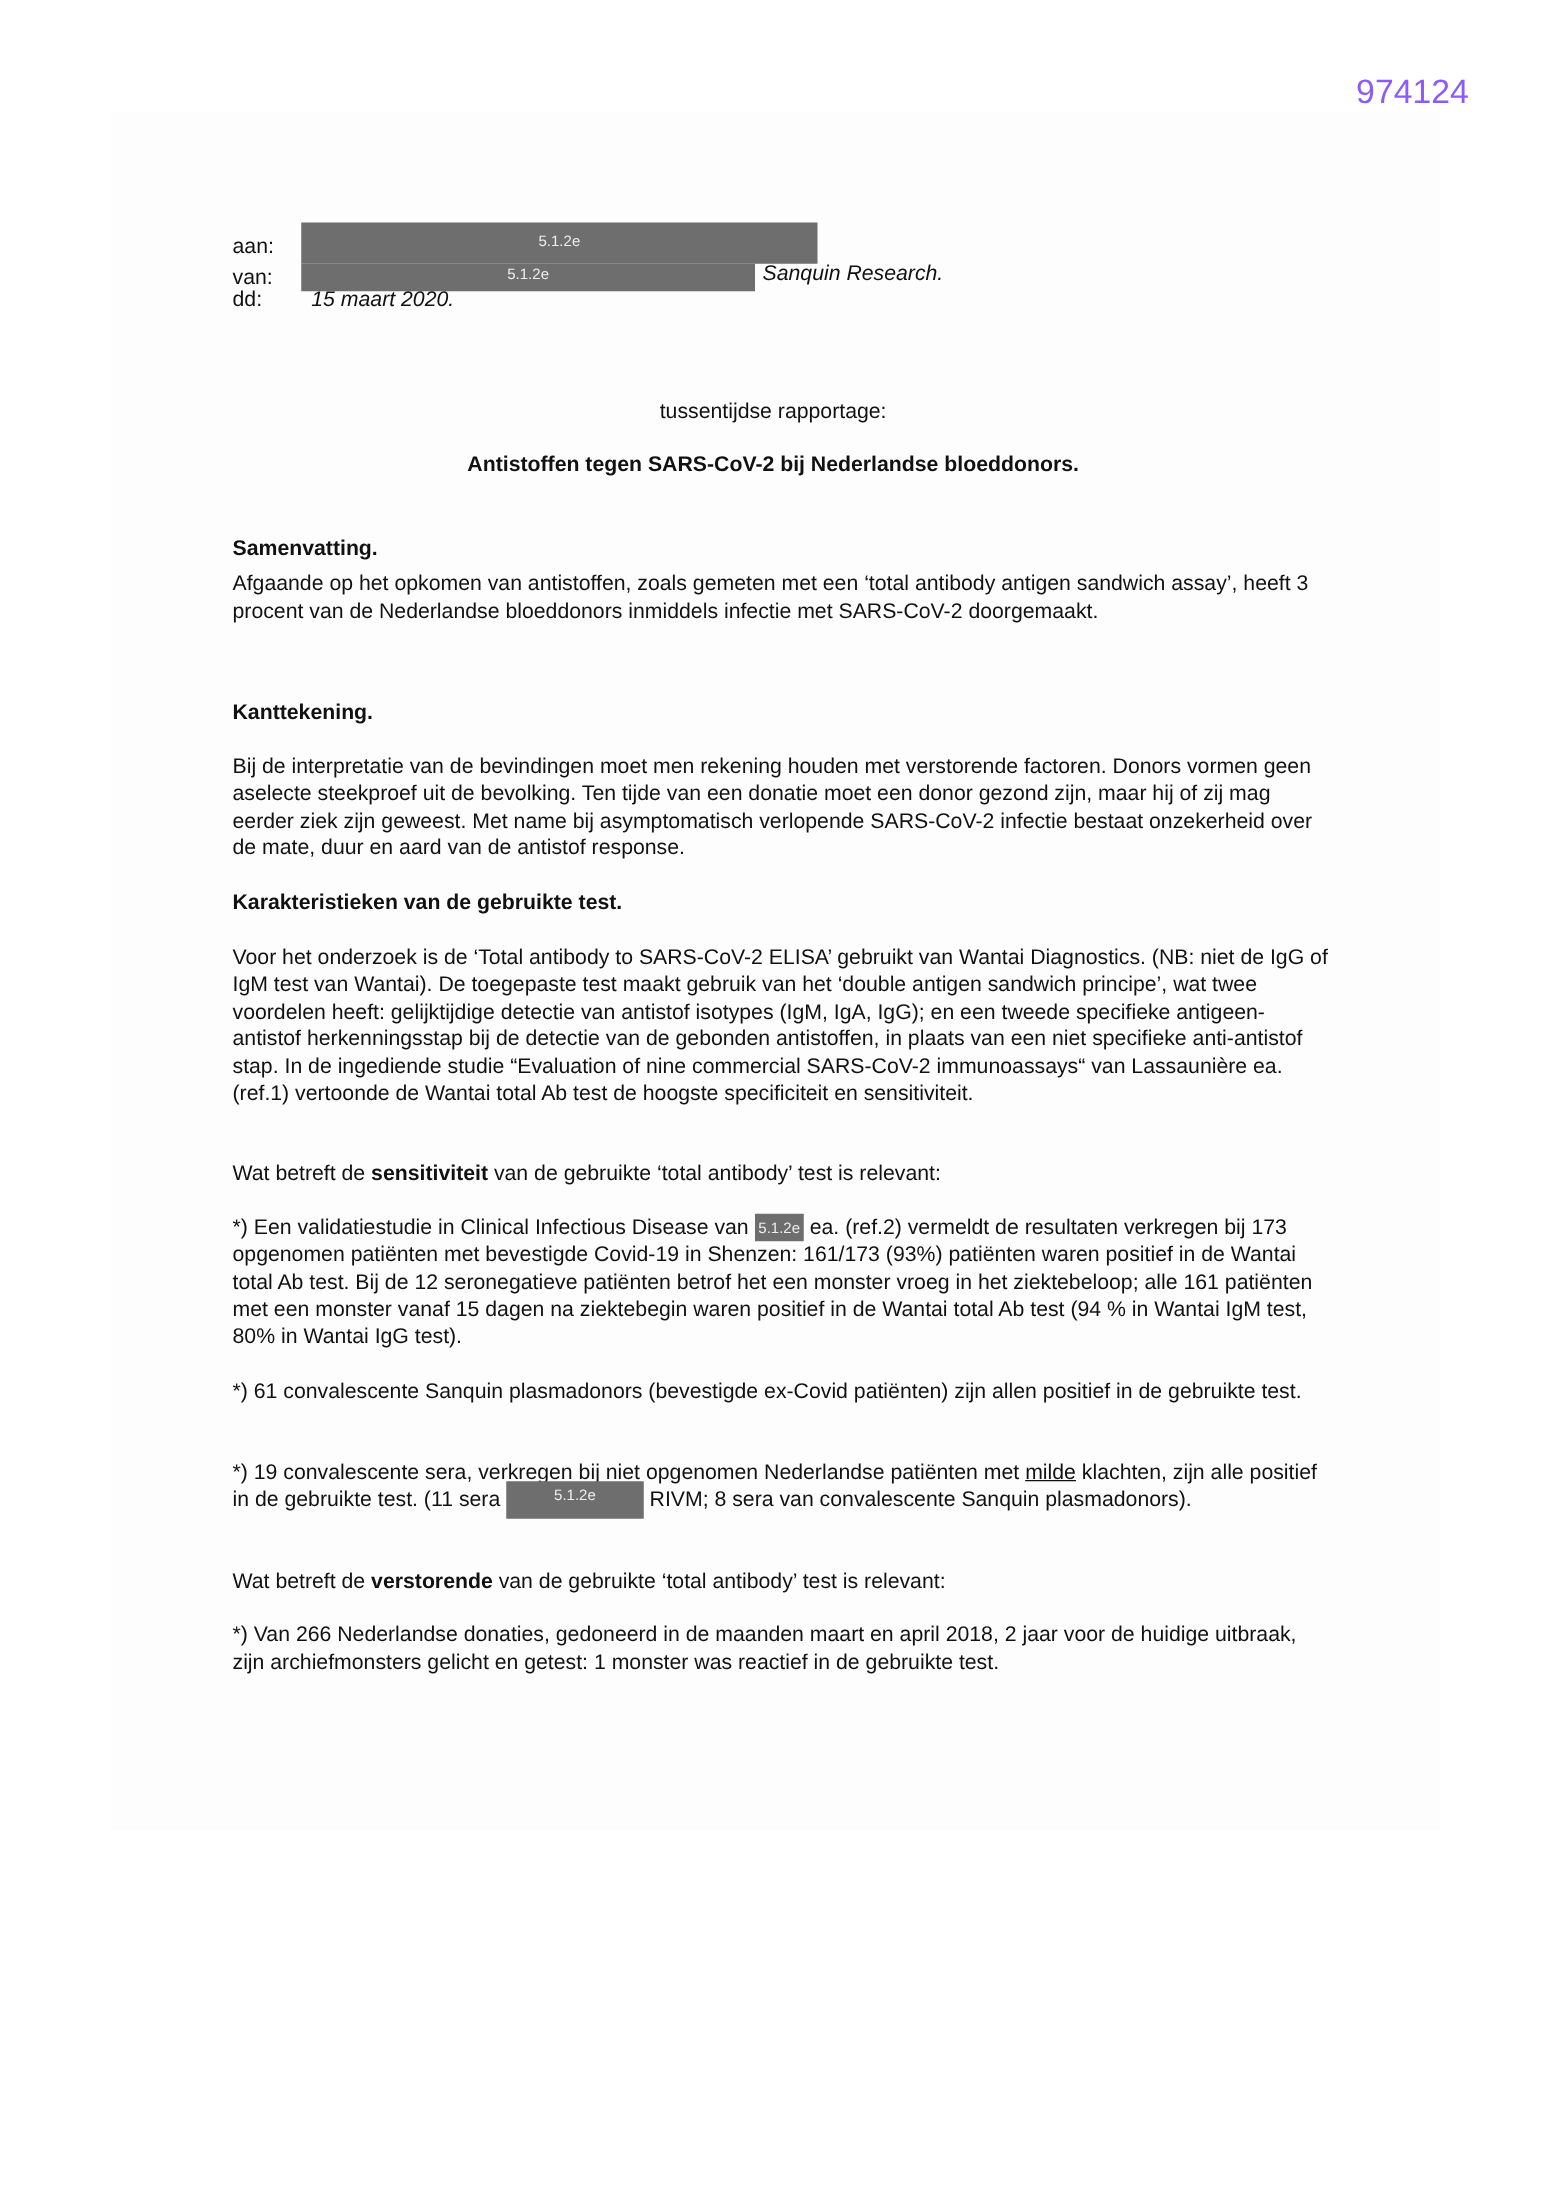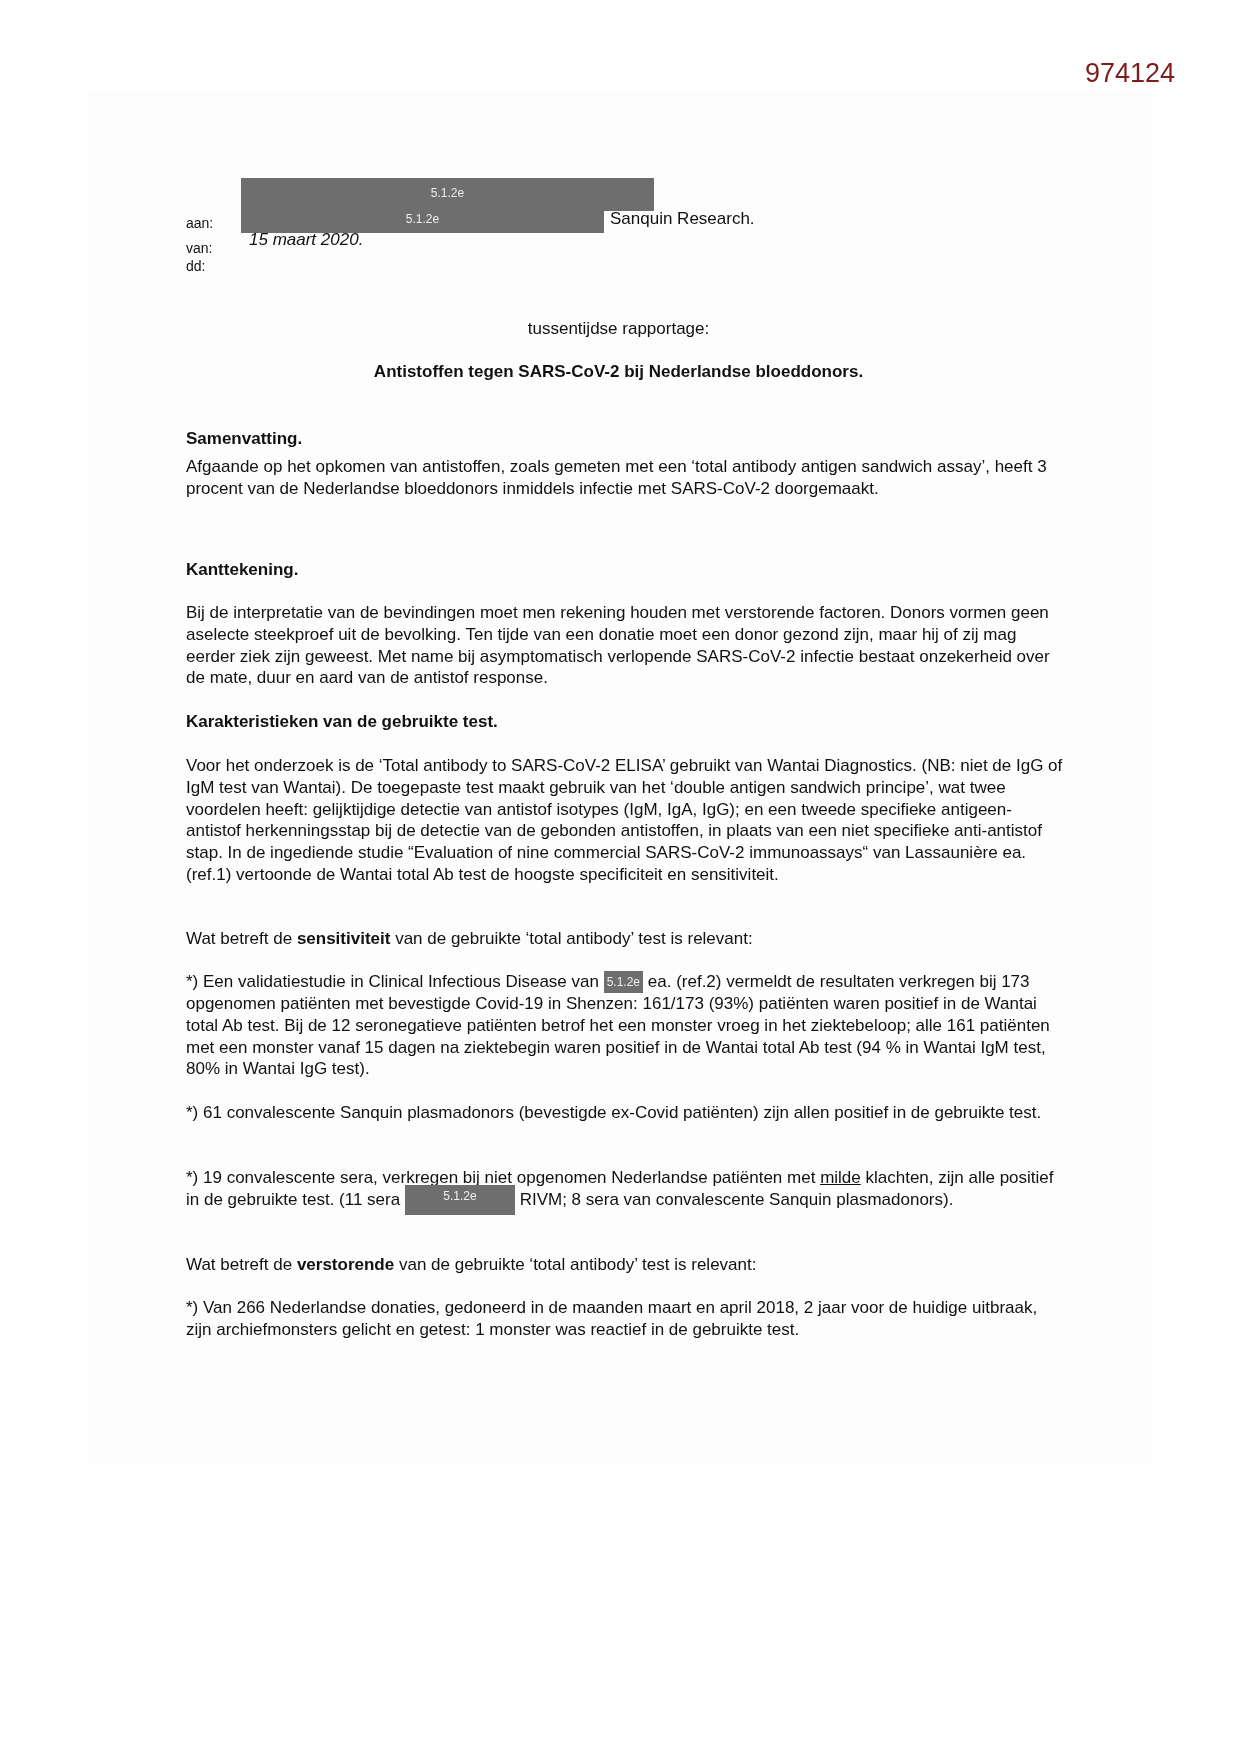--- a/index.html
+++ b/index.html
@@ -8,24 +8,24 @@
     background: #ffffff;
     font-family: "Liberation Sans", sans-serif;
     color: #111111;
   }
   .page-shade {
     position: absolute; left: 88px; top: 90px; width: 1064px; height: 1375px;
     background: #fdfdfd;
   }
   .doc-number {
     position: absolute; right: 66px; top: 58px;
-    font-size: 27px; color: #7f1d1d;
+    font-size: 27px; color: #8b5cf6;
   }
   .abs { position: absolute; }
-  .hdr-label { position: absolute; left: 186px; font-size: 14px; margin-top: 28px; }
+  .hdr-label { position: absolute; left: 186px; font-size: 17px; }
   .redact {
     position: absolute; background: #6e6e6e; color: #eeeeee;
     font-size: 12px; text-align: center;
   }
   .center-title { position: absolute; left: 0; width: 1241px; text-align: center; }
   .heading { font-weight: bold; font-size: 17px; }
   .para { position: absolute; left: 186px; width: 880px; font-size: 17px; line-height: 21.8px; }
   .inline-redact {
     display: inline-block; background: #6e6e6e; color: #eeeeee; font-size: 12px;
     padding: 0 3px; line-height: 22px; vertical-align: top; height: 22px;
@@ -38,21 +38,21 @@
 <div class="page-shade"></div>
 
 <div class="doc-number">974124</div>
 
 <div class="hdr-label" style="top:187px;">aan:</div>
 <div class="hdr-label" style="top:212px;">van:</div>
 <div class="hdr-label" style="top:230px;">dd:</div>
 
 <div class="redact" style="left:241px; top:178px; width:413px; height:33px; line-height:30px;"><span>5.1.2e</span></div>
 <div class="redact" style="left:241px; top:211px; width:363px; height:22px; line-height:16px;"><span>5.1.2e</span></div>
-<div class="abs" style="left:610px; top:209px; font-size:17px;">Sanquin Research.</div>
+<div class="abs" style="left:610px; top:209px; font-size:17px;font-style:italic;">Sanquin Research.</div>
 <div class="abs" style="left:249px; top:230px; font-size:17px;font-style:italic;">15 maart 2020.</div>
 
 <div class="center-title" style="top:319px; font-size:17px; left:-2px;">tussentijdse rapportage:</div>
 <div class="center-title" style="top:362px; font-size:17px; font-weight:bold; left:-2px;">Antistoffen tegen SARS-CoV-2 bij Nederlandse bloeddonors.</div>
 
 <div class="para heading" style="top:428px;">Samenvatting.</div>
 <div class="para" style="top:456px;">Afgaande op het opkomen van antistoffen, zoals gemeten met een ‘total antibody antigen sandwich assay’, heeft 3 procent van de Nederlandse bloeddonors inmiddels infectie met SARS-CoV-2 doorgemaakt.</div>
 
 <div class="para heading" style="top:559px;">Kanttekening.</div>
 <div class="para" style="top:602px;">Bij de interpretatie van de bevindingen moet men rekening houden met verstorende factoren. Donors vormen geen aselecte steekproef uit de bevolking. Ten tijde van een donatie moet een donor gezond zijn, maar hij of zij mag eerder ziek zijn geweest. Met name bij asymptomatisch verlopende SARS-CoV-2 infectie bestaat onzekerheid over de mate, duur en aard van de antistof response.</div>

